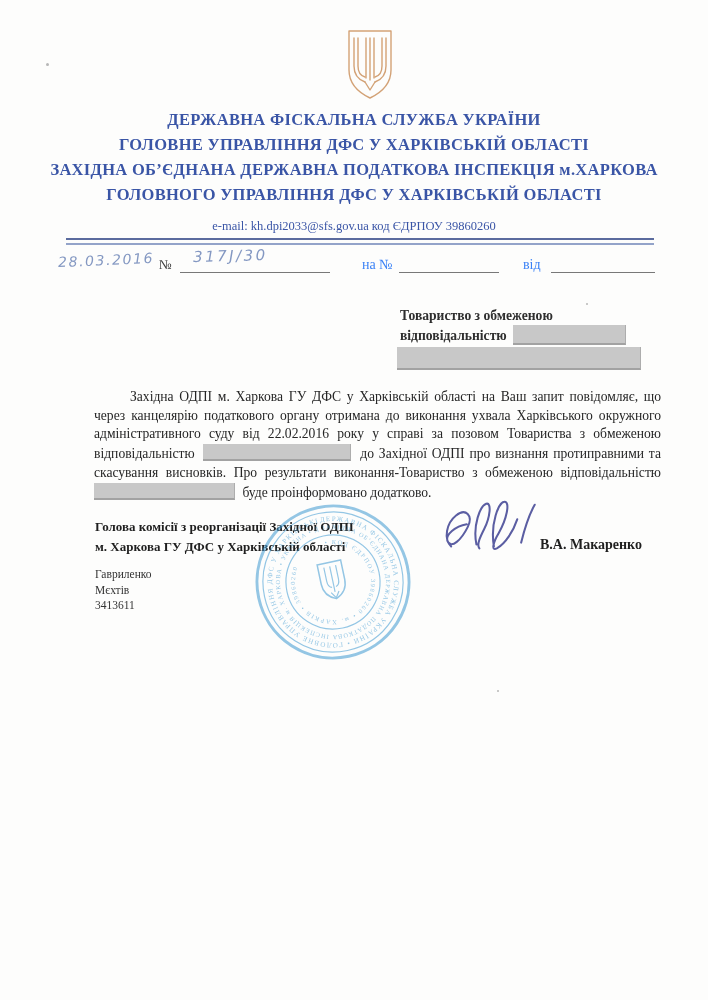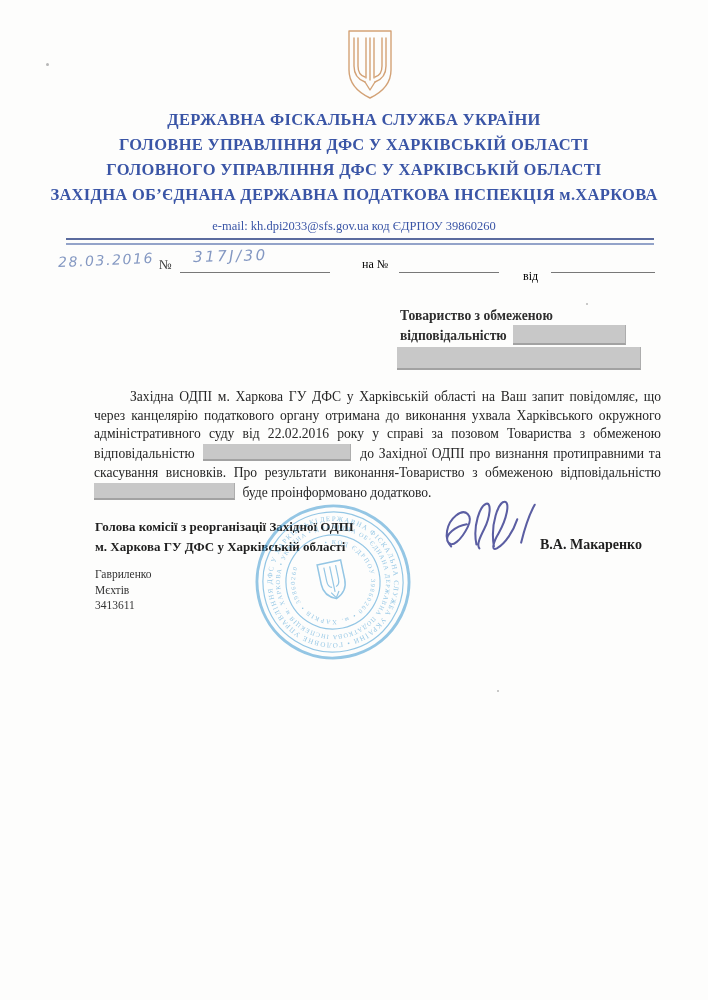--- a/index.html
+++ b/index.html
@@ -18,23 +18,23 @@
     border-top:2.5px solid #5b6b9e;border-bottom:2px solid #93a3c9;}
   
   .hw{font-family:"DejaVu Sans",sans-serif;font-style:italic;color:#8498c2;}
   .hw-date{position:absolute;left:58px;top:252px;font-size:14px;letter-spacing:1.6px;transform:rotate(-2.5deg);}
   .no-sign{position:absolute;left:159px;top:257px;font-size:13.5px;color:#3b3b3b;}
   .hw-num{position:absolute;left:193px;top:247px;font-size:15px;letter-spacing:2.5px;transform:rotate(-1.5deg);}
   .uline{position:absolute;height:18px;border-bottom:1.2px solid #787878;}
   .ul1{left:180px;top:254px;width:150px;}
   .ul2{left:399px;top:254px;width:100px;}
   .ul3{left:551px;top:254px;width:104px;}
-  .ref-label{position:absolute;font-size:12px;color:#000000;}
+  .ref-label{position:absolute;font-size:14px;color:#3b82f6;}
   .lbl-nano{left:362px;top:257px;}
-  .lbl-vid{left:523px;top:257px;margin-top:12px;}
+  .lbl-vid{left:523px;top:257px;}
   
   .recipient{position:absolute;left:400px;top:306px;width:262px;font-weight:bold;font-size:13.6px;line-height:19px;color:#2e2e2e;}
   .redact{background:#c8c8c8;border-bottom:2px solid #a2a2a2;border-right:1px solid #adadad;display:inline-block;}
   .r-inline{width:112px;height:18px;vertical-align:-5px;margin-left:6px;}
   .r-wide{position:absolute;left:397px;top:347px;width:243px;height:21px;}
   
   .body-par{position:absolute;left:94px;top:388px;width:567px;font-size:13.6px;line-height:18.7px;
     text-align:justify;text-indent:36px;color:#262626;}
   .r-b1{width:147px;height:15px;vertical-align:-3px;margin:0 4px;}
   .r-b2{width:140px;height:15px;vertical-align:-3px;margin-right:4px;}
@@ -64,22 +64,22 @@
       <path d="M13 10 V38 Q13 50 24 54"></path>
       <path d="M41 10 V38 Q41 47 34 49"></path>
       <path d="M45 10 V38 Q45 50 34 54"></path>
       <path d="M24 54 L29 62 L34 54"></path>
     </g>
   </svg>
 
   <div class="header-block">
     <div class="hdr-line">ДЕРЖАВНА ФІСКАЛЬНА СЛУЖБА УКРАЇНИ</div>
     <div class="hdr-line">ГОЛОВНЕ УПРАВЛІННЯ ДФС У ХАРКІВСЬКІЙ ОБЛАСТІ</div>
+    <div class="hdr-line">ЗАХІДНА ОБ’ЄДНАНА  ДЕРЖАВНА ПОДАТКОВА ІНСПЕКЦІЯ м.ХАРКОВА</div>
     <div class="hdr-line">ГОЛОВНОГО УПРАВЛІННЯ ДФС У ХАРКІВСЬКІЙ ОБЛАСТІ</div>
-    <div class="hdr-line">ЗАХІДНА ОБ’ЄДНАНА  ДЕРЖАВНА ПОДАТКОВА ІНСПЕКЦІЯ м.ХАРКОВА</div>
   </div>
   <div class="addr-line addr2">e-mail: kh.dpi2033@sfs.gov.ua  код ЄДРПОУ 39860260</div>
 
   <div class="double-rule"></div>
 
   <div class="hw hw-date">28.03.2016</div>
   <div class="no-sign">№</div>
   <div class="hw hw-num">317Ј/30</div>
   <div class="uline ul1"></div>
   <div class="ref-label lbl-nano">на №</div>

